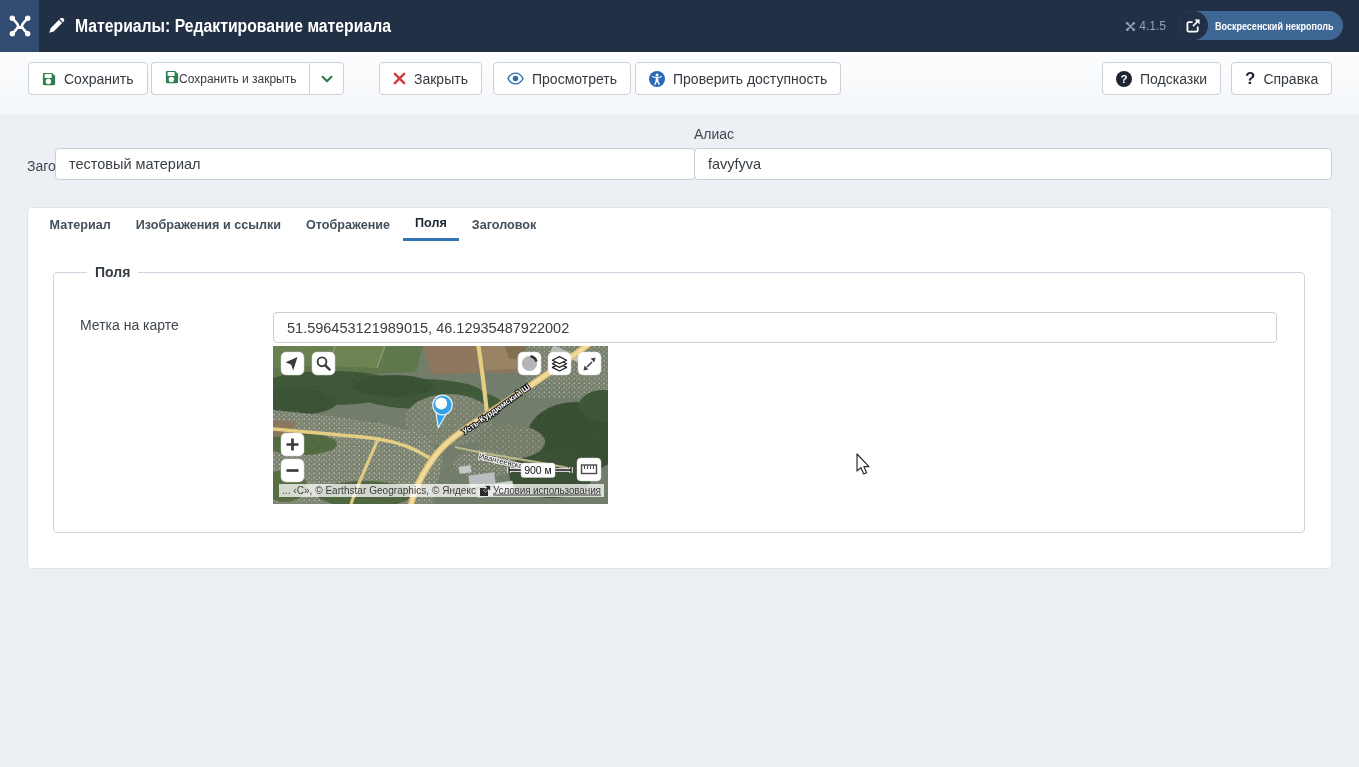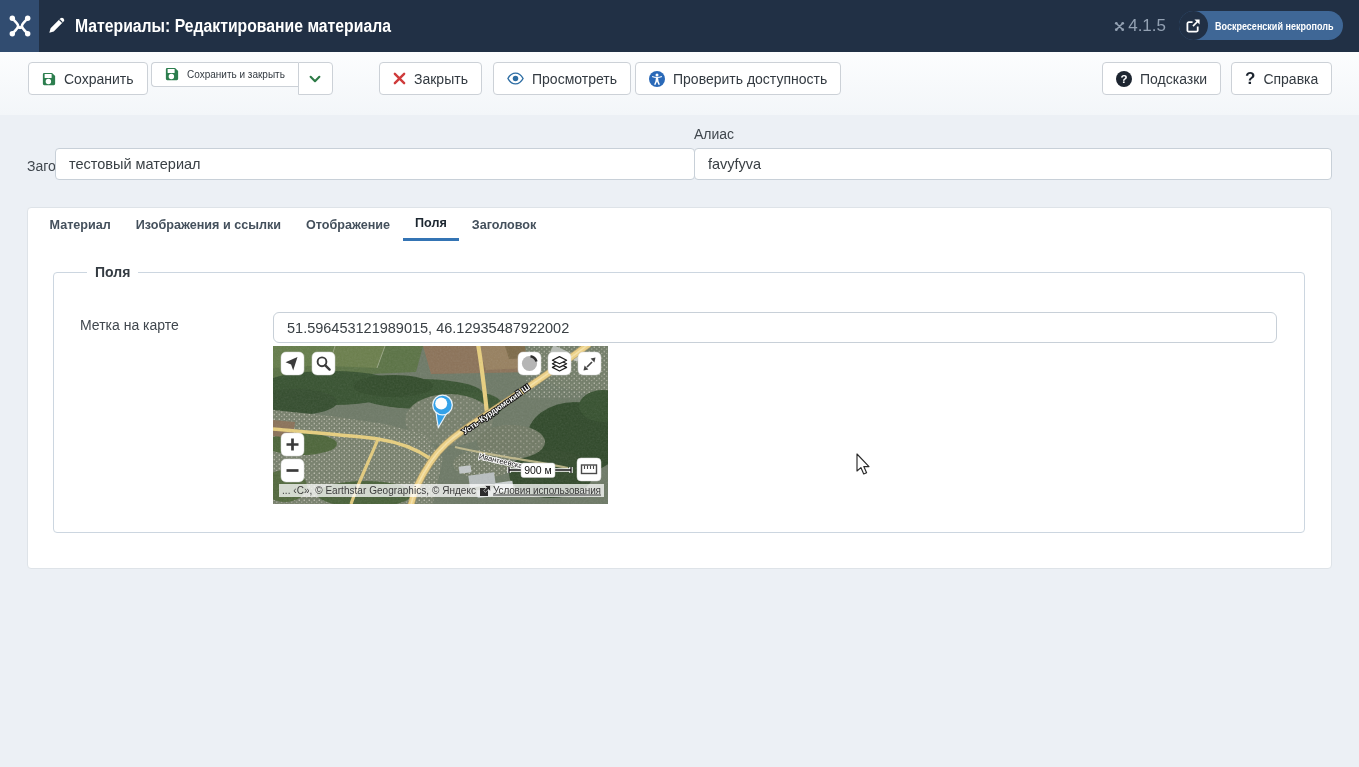--- a/index.html
+++ b/index.html
@@ -4,29 +4,29 @@
 <title>Материалы: Редактирование материала</title>
 <style>
 * { box-sizing: border-box; margin:0; padding:0; }
 html,body { width:1359px; height:767px; overflow:hidden; }
 body { background:#ecf0f5; font-family:"Liberation Sans",sans-serif; position:relative; }
 
 .hdr { position:absolute; left:0; top:0; width:1359px; height:52px; background:#213045; }
 .hdr .logo { position:absolute; left:0; top:0; width:39px; height:52px; background:#314c70; display:flex; align-items:center; justify-content:center; }
 .hdr .ttl { position:absolute; left:75px; top:0; height:52px; display:flex; align-items:center; color:#fff; font-size:18px; font-weight:bold; }
 .hdr .pencil { position:absolute; left:47px; top:15px; }
-.hdr .ver { position:absolute; right:193px; top:0; height:52px; display:flex; align-items:center; gap:3px; color:#93a1b3; font-size:17px; }
+.hdr .ver { position:absolute; right:193px; top:0; height:52px; display:flex; align-items:center; gap:3px; color:#93a1b3; font-size:12px; }
 .pill { position:absolute; right:16px; top:11px; height:29px; background:#3f6796; border-radius:15px; display:flex; align-items:center; color:#fff; font-size:11px; font-weight:bold; padding-right:8px; }
 .pill .circ { width:29px; height:29px; border-radius:50%; background:#213045; display:flex; align-items:center; justify-content:center; margin-right:7px; }
 
 .subhead { position:absolute; left:0; top:52px; width:1359px; height:63px; background:linear-gradient(180deg,#fcfdfe 0%,#f3f6f9 100%); }
 .tbtn { position:absolute; top:10px; height:33px; display:inline-flex; align-items:center; background:#fff; border:1px solid #ccd1d7; border-radius:4px; font-size:14px; color:#333a41; padding:0 13px; gap:8px; }
 .tbtn .ic { display:flex; align-items:center; }
 .grp { position:absolute; top:10px; height:33px; display:flex; }
-.grp .main { height:25px; display:inline-flex; align-items:center; background:#fff; border:1px solid #ccd1d7; border-right:none; border-radius:4px 0 0 4px; font-size:10px; color:#333a41; padding:0 13px; gap:8px; }
+.grp .main { height:33px; display:inline-flex; align-items:center; background:#fff; border:1px solid #ccd1d7; border-right:none; border-radius:4px 0 0 4px; font-size:12px; color:#333a41; padding:0 13px; }
 .grp .caret { height:33px; width:35px; display:inline-flex; align-items:center; justify-content:center; background:#fff; border:1px solid #ccd1d7; border-radius:0 4px 4px 0; }
 
 .lbl { position:absolute; font-size:14px; color:#40474e; }
 .inp { position:absolute; background:#fff; border:1px solid #c8d0d8; border-radius:4px; font-size:14.5px; color:#3a4045; font-family:"Liberation Sans",sans-serif; padding:0 13px; display:flex; align-items:center; }
 
 .card { position:absolute; left:27px; top:207px; width:1305px; height:362px; background:#fff; border:1px solid #dee3e8; border-radius:4px; }
 .tabs { position:absolute; left:9px; top:0; display:flex; height:33px; }
 .tab { padding:0 12.5px; display:flex; align-items:center; font-size:12.6px; color:#44505c;font-weight:bold; }
 .tab.act { color:#1c2630; font-weight:bold; border-bottom:3px solid #3474b4; }
 
@@ -157,21 +157,21 @@
   <div class="tabs">
     <div class="tab">Материал</div>
     <div class="tab">Изображения и ссылки</div>
     <div class="tab">Отображение</div>
     <div class="tab act">Поля</div>
     <div class="tab">Заголовок</div>
   </div>
   <div class="fset">
     <div class="leg">Поля</div>
     <div class="lbl" style="left:26px; top:44px;">Метка на карте</div>
-    <div class="inp" style="left:219px; top:39px; width:1004px; height:31px;border-radius:6px;">51.596453121989015, 46.12935487922002</div>
+    <div class="inp" style="left:219px; top:39px; width:1004px; height:31px;">51.596453121989015, 46.12935487922002</div>
     <div style="position:absolute; left:219px; top:73px; width:335px; height:158px;">
       
       <svg width="335" height="158" viewBox="0 0 335 158">
         <defs>
           <pattern id="spk" width="5" height="4.5" patternUnits="userSpaceOnUse">
             <rect x="0.6" y="0.6" width="1.4" height="1.1" fill="#e4e0d4" opacity="0.8"></rect>
             <rect x="3.1" y="2.6" width="1.2" height="1" fill="#d2cfc2" opacity="0.7"></rect>
           </pattern>
           <filter id="nz" x="0" y="0" width="100%" height="100%">
             <feTurbulence type="fractalNoise" baseFrequency="0.55" numOctaves="2" seed="11" result="t"></feTurbulence>

